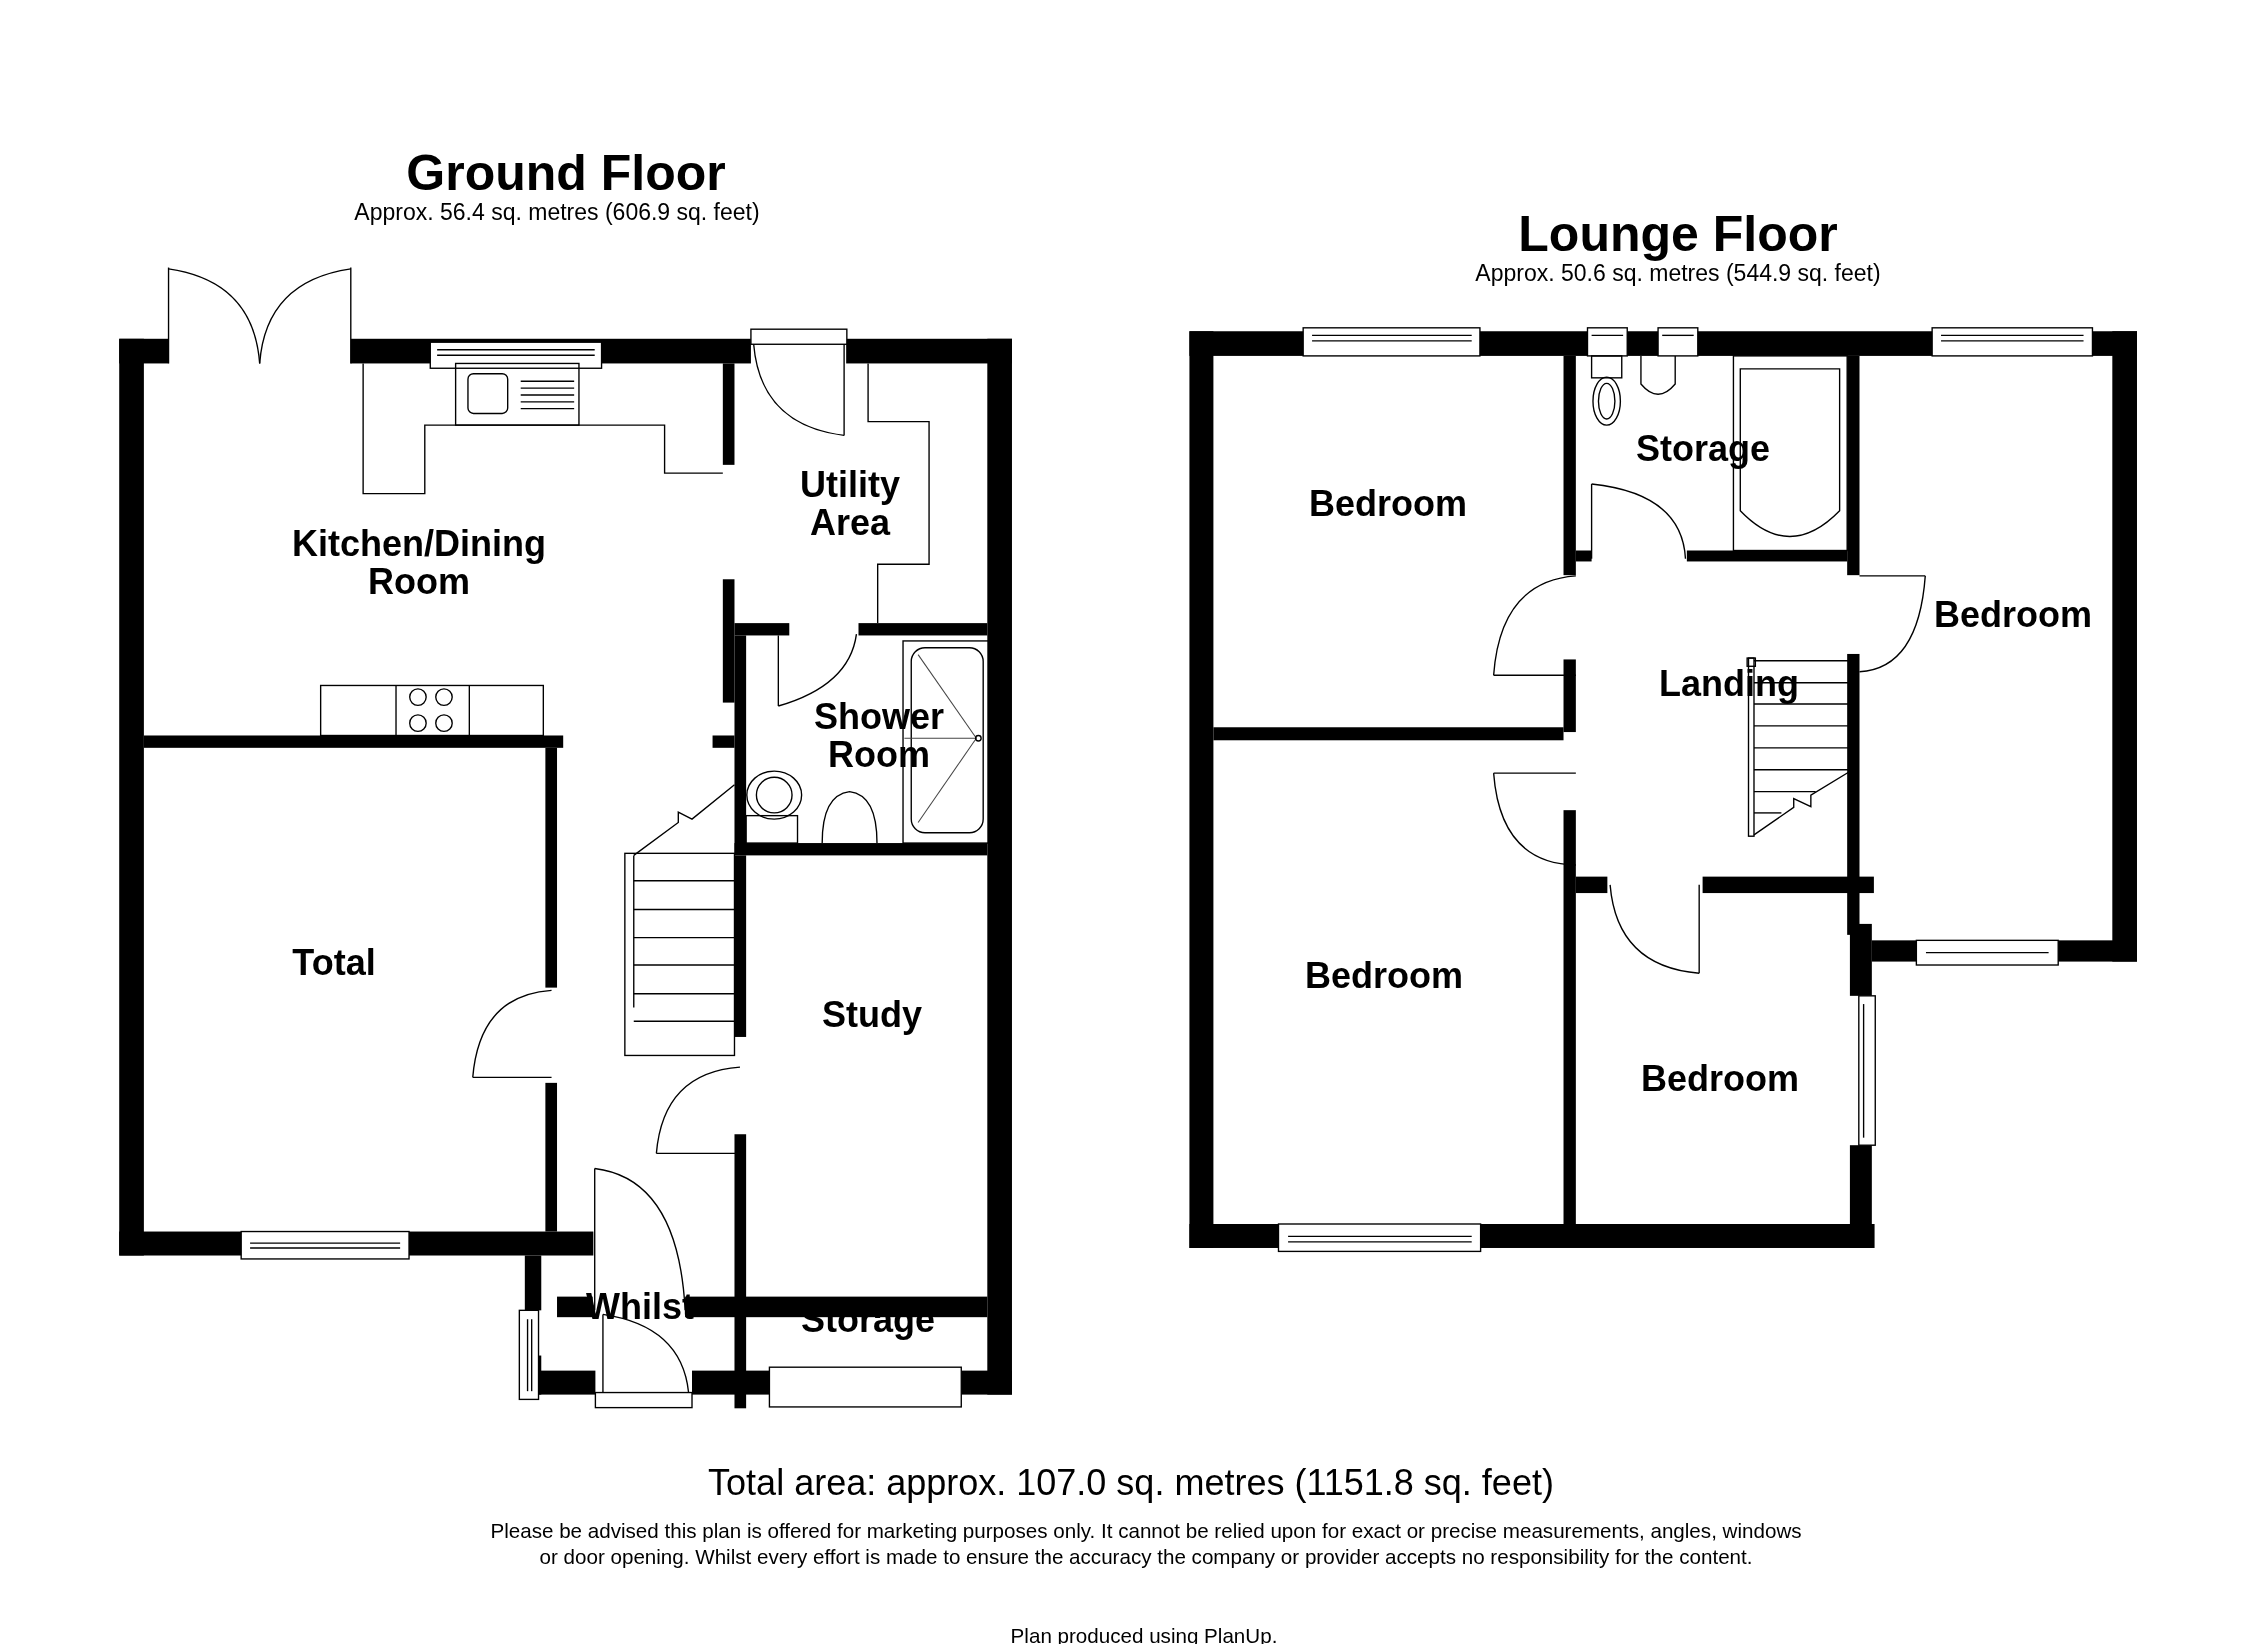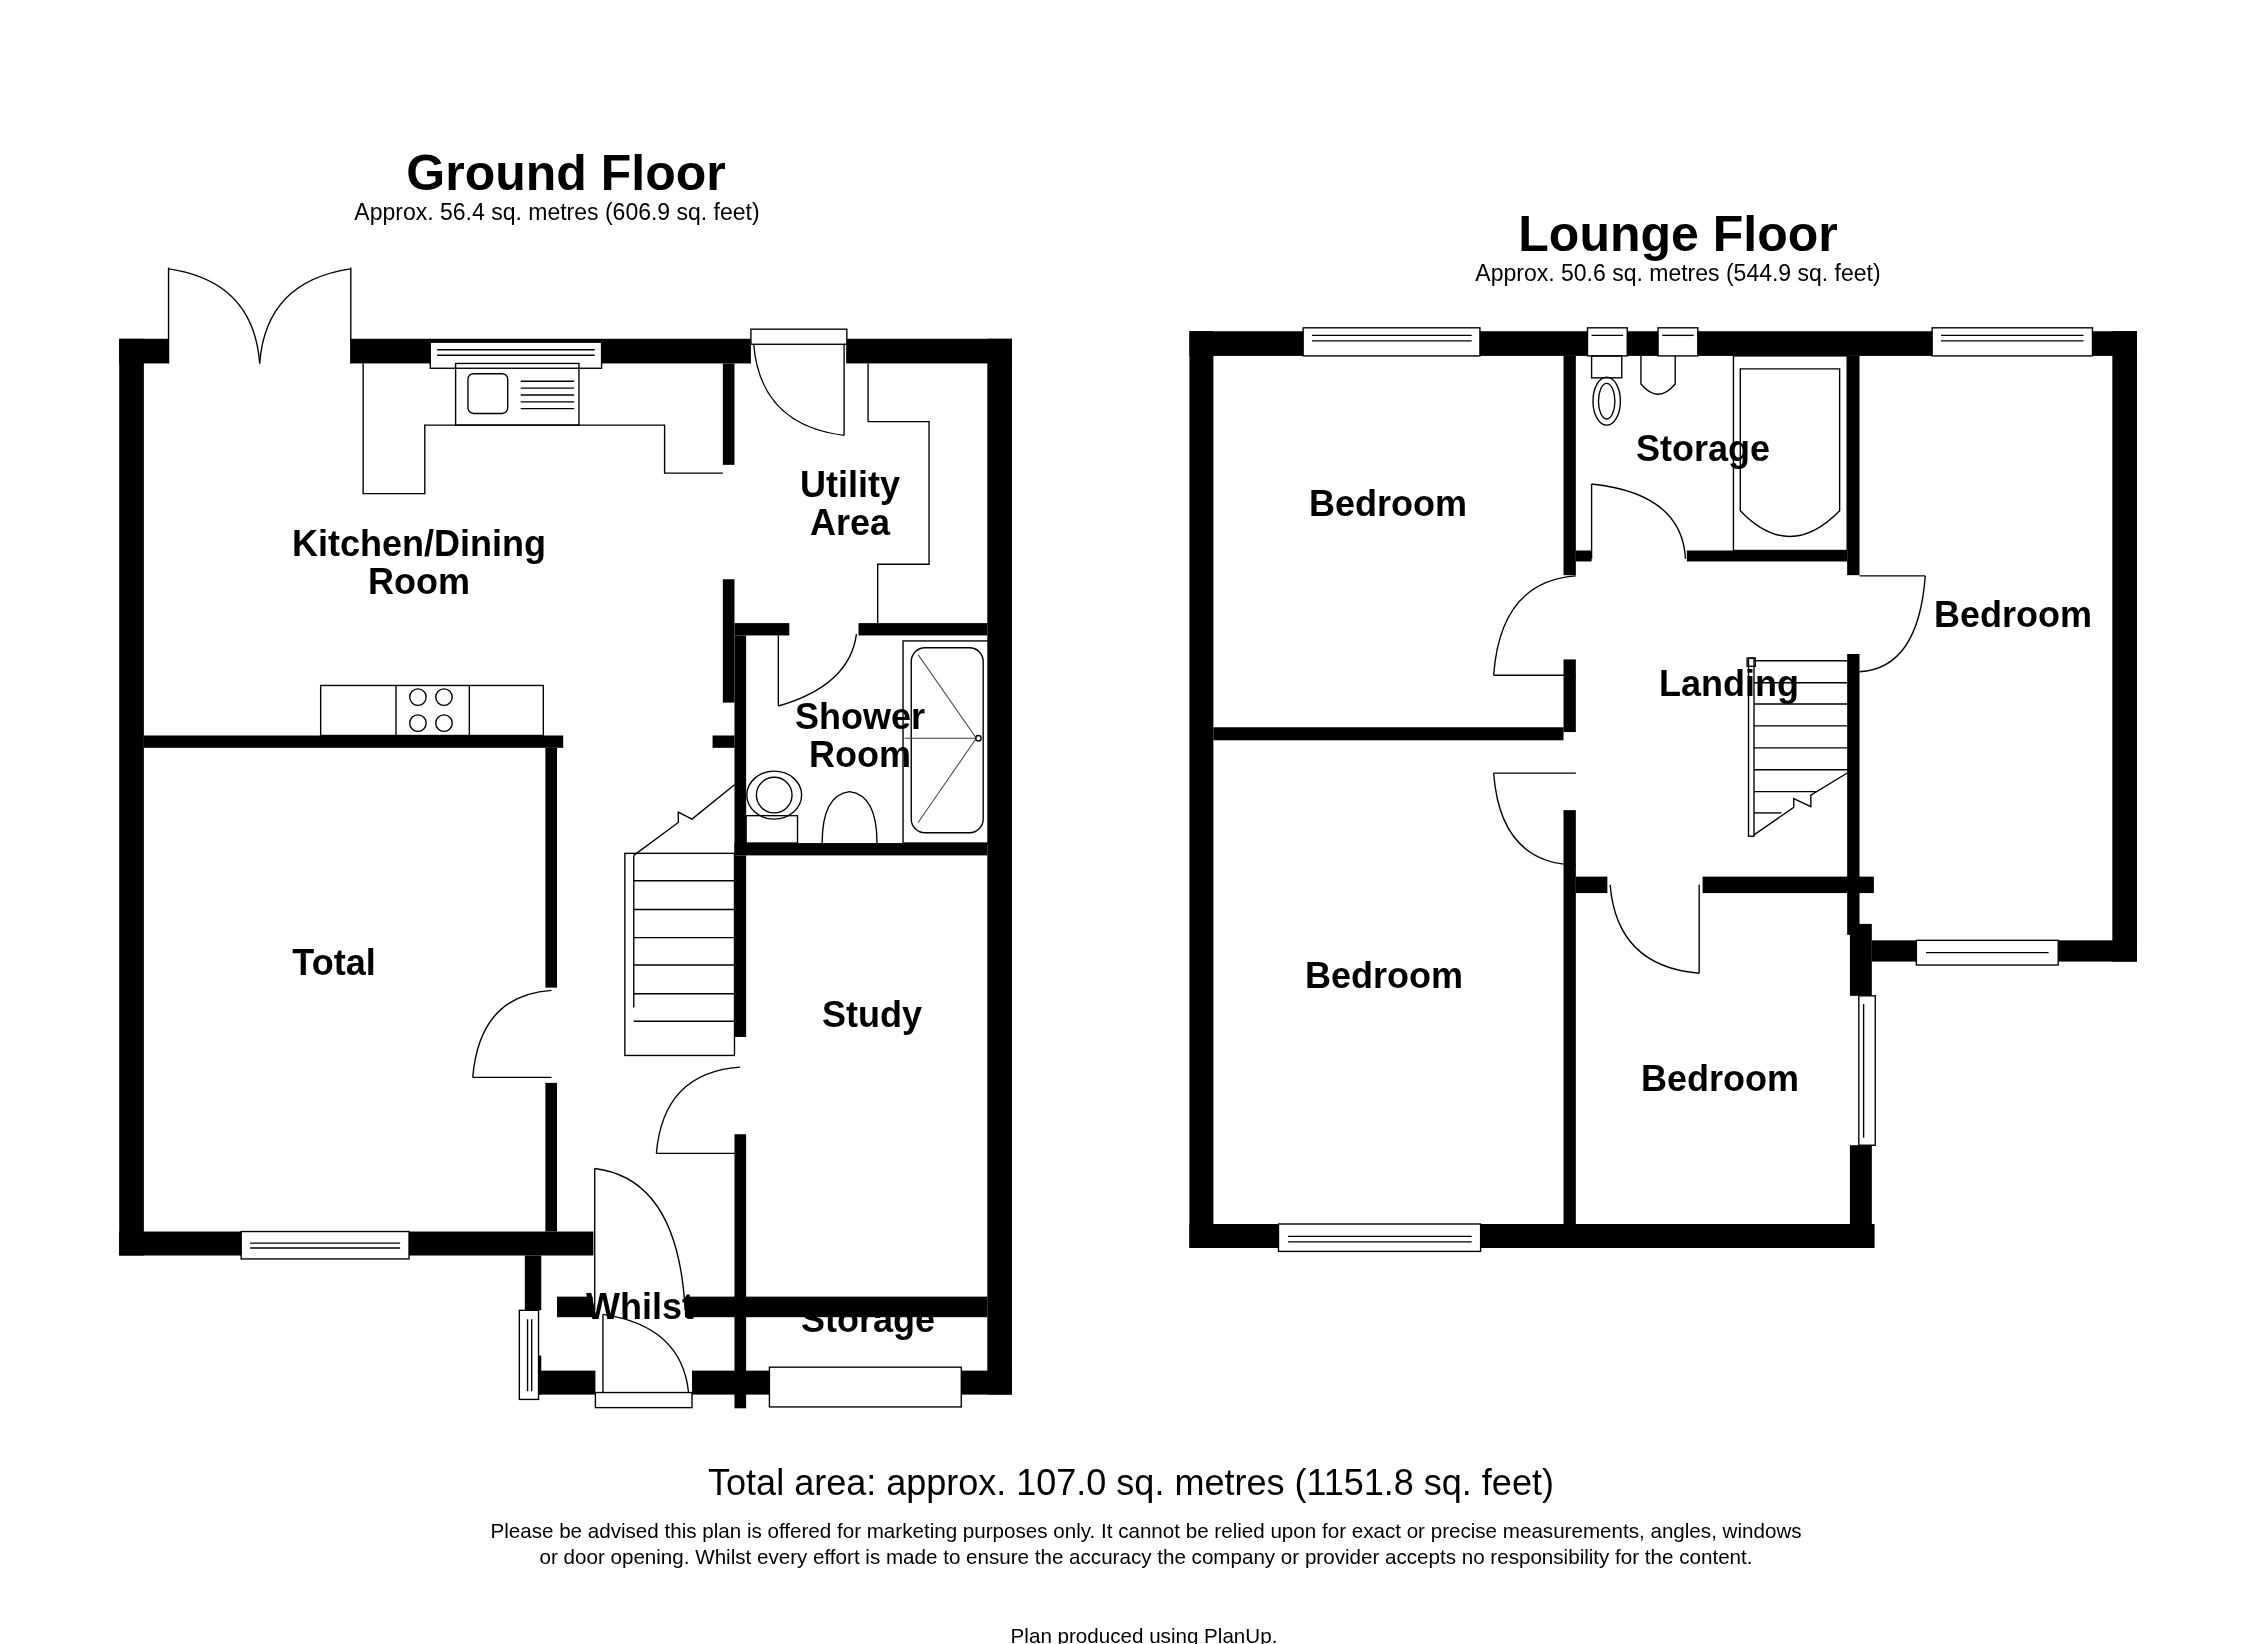--- a/index.html
+++ b/index.html
@@ -288,21 +288,21 @@
 <div class="txt floor-sub" style="left:1678px; top:273px;">Approx. 50.6 sq. metres (544.9 sq. feet)</div>
 
 <div class="txt room" style="left:419px; top:563px;">
   <span>Kitchen/Dining</span>
   <span>Room</span>
 </div>
 <div class="txt room" style="left:850px; top:504px;">
   <span>Utility</span>
   <span>Area</span>
 </div>
-<div class="txt room" style="left:860px; top:736px;text-align:center;">
+<div class="txt room" style="left:879px; top:736px;text-align:center;">
   <span>Shower</span>
   <span>Room</span>
 </div>
 <div class="txt room" style="left:334px; top:963px;">Total</div>
 <div class="txt room" style="left:872px; top:1015px;">Study</div>
 <div class="txt room" style="left:640px; top:1307px;">Whilst</div>
 <div class="txt room" style="left:868px; top:1302px;margin-top:18px;">Storage</div>
 
 <div class="txt room" style="left:1388px; top:504px;">Bedroom</div>
 <div class="txt room" style="left:1703px; top:449px;">Storage</div>

